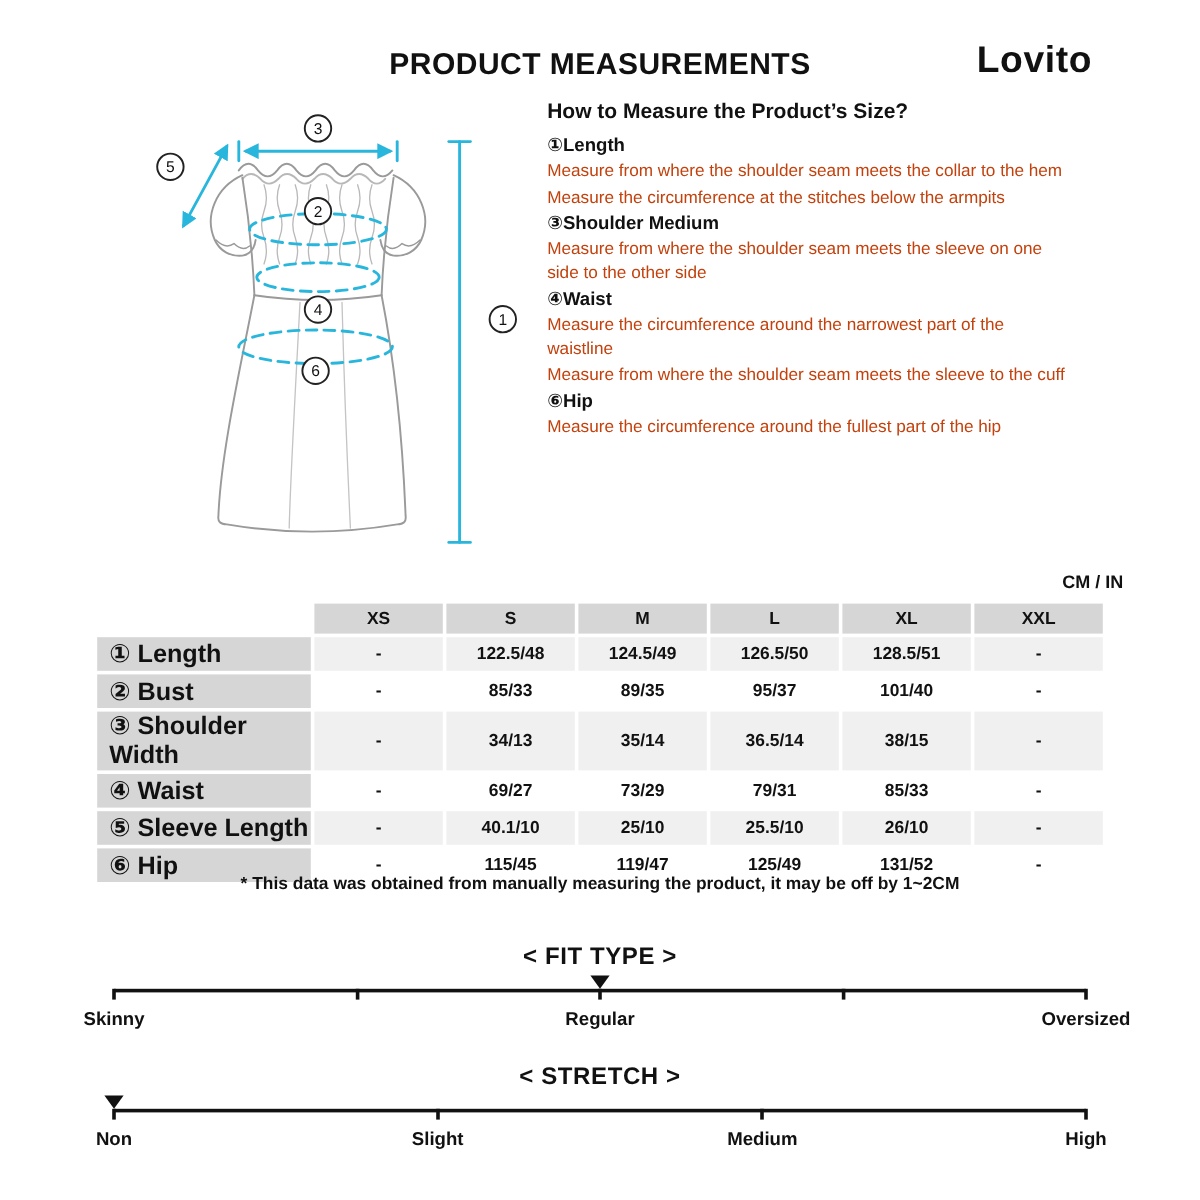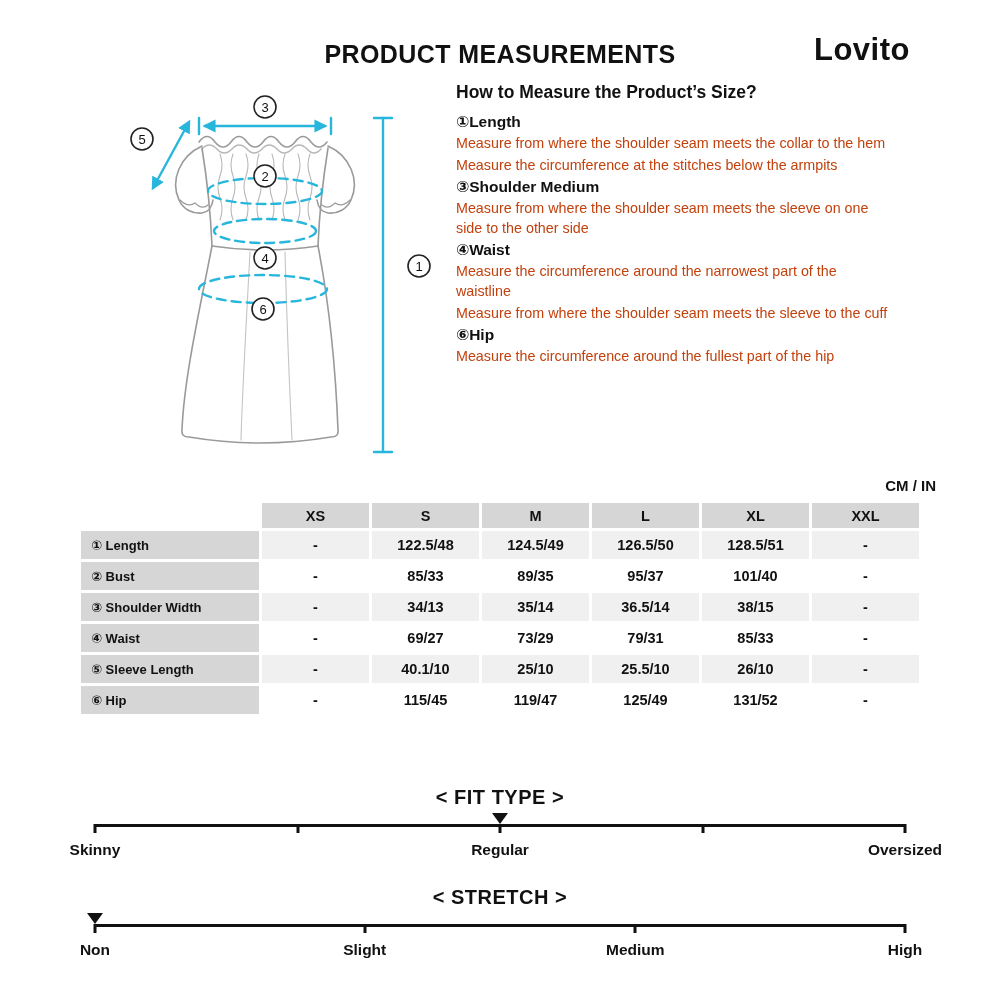--- a/index.html
+++ b/index.html
@@ -21,21 +21,21 @@
 
   .units { position:absolute; top:477px; right:64px; font-size:15px; font-weight:700; }
 
   .size-table { position:absolute; left:78px; top:500px; width:844px; table-layout:fixed;
                 border-collapse:separate; border-spacing:3px; font-size:14.5px; font-weight:700;
                 text-align:center; }
   .size-table col.label-col { width:178px; }
   .size-table th { background:#d6d6d6; height:25px; font-weight:700; }
   .size-table th.corner { background:transparent; }
   .size-table td { height:28px; background:#fff; }
-  .size-table td.row-label { background:#d6d6d6; text-align:left; padding-left:10px; font-size:13px; }
+  .size-table td.row-label { background:#d6d6d6; text-align:left; padding-left:10px; font-size:21px; }
   .size-table tr.alt td.val { background:#f0f0f0; }
 
   .footnote { position:absolute; top:729px; left:0; width:100%; text-align:center;
               font-size:14.5px; font-weight:700; }
 
   .scale-title { position:absolute; left:0; width:100%; text-align:center;
                  font-size:20px; font-weight:800; letter-spacing:.5px; }
   .scale-track { position:absolute; left:95px; width:810px; }
   .scale-line { position:relative; height:3px; background:#111; }
   .tick { position:absolute; top:0; width:3px; height:9px; background:#111; transform:translateX(-50%); }
@@ -225,20 +225,21 @@
         <td class="val">-</td>
         <td class="val">115/45</td>
         <td class="val">119/47</td>
         <td class="val">125/49</td>
         <td class="val">131/52</td>
         <td class="val">-</td>
       </tr>
     </tbody>
   </table>
 
+  <p class="footnote">* This data was obtained from manually measuring the product, it may be off by 1~2CM</p>
 
   <div class="scale-title" style="top:786px">&lt; FIT TYPE &gt;</div>
   <div class="scale-track" style="top:824px">
     <div class="scale-line">
       <div class="scale-marker" style="left: 50%;"></div>
     <div class="tick" style="left: 0%;"></div>
         <div class="tick" style="left: 25%;"></div>
         <div class="tick" style="left: 50%;"></div>
         <div class="tick" style="left: 75%;"></div>
         <div class="tick" style="left: 100%;"></div>

